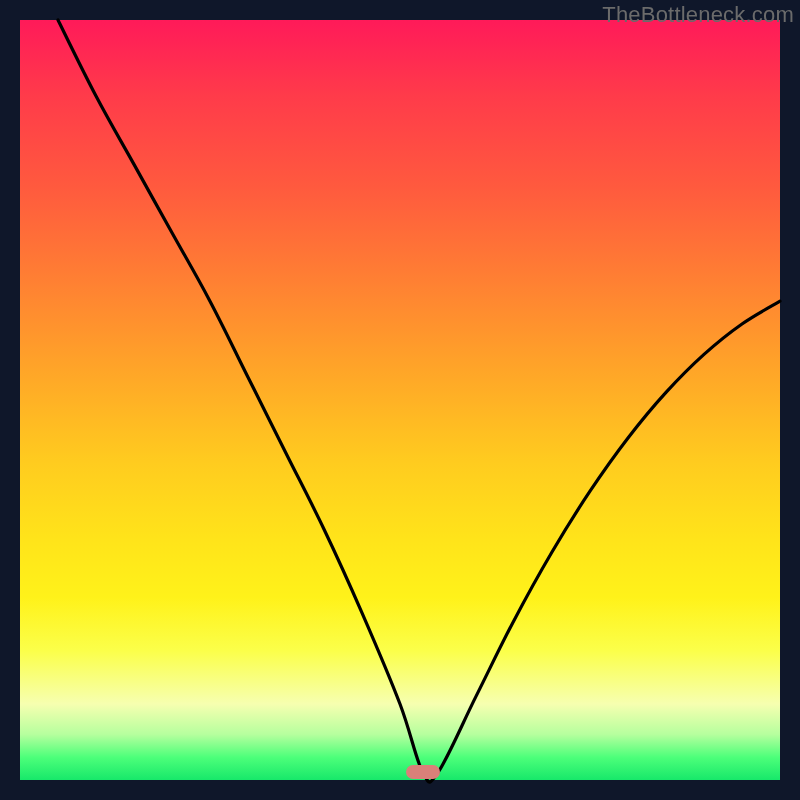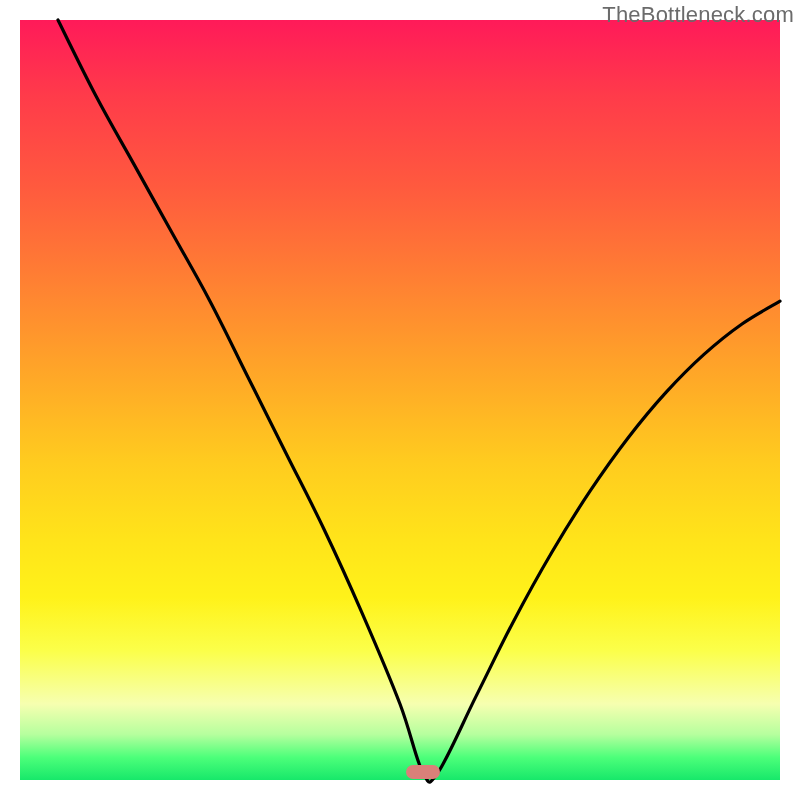--- a/index.html
+++ b/index.html
@@ -8,21 +8,21 @@
     width: 800px;
     height: 800px;
     overflow: hidden;
     background: #000;
     font-family: Arial, Helvetica, sans-serif;
   }
   .frame {
     position: relative;
     width: 800px;
     height: 800px;
-    background: #ffffff;
+    background: #0f172a;
   }
   .plot-area {
     position: absolute;
     left: 20px;
     top: 20px;
     width: 760px;
     height: 760px;
     
     background: linear-gradient(
       to bottom,

